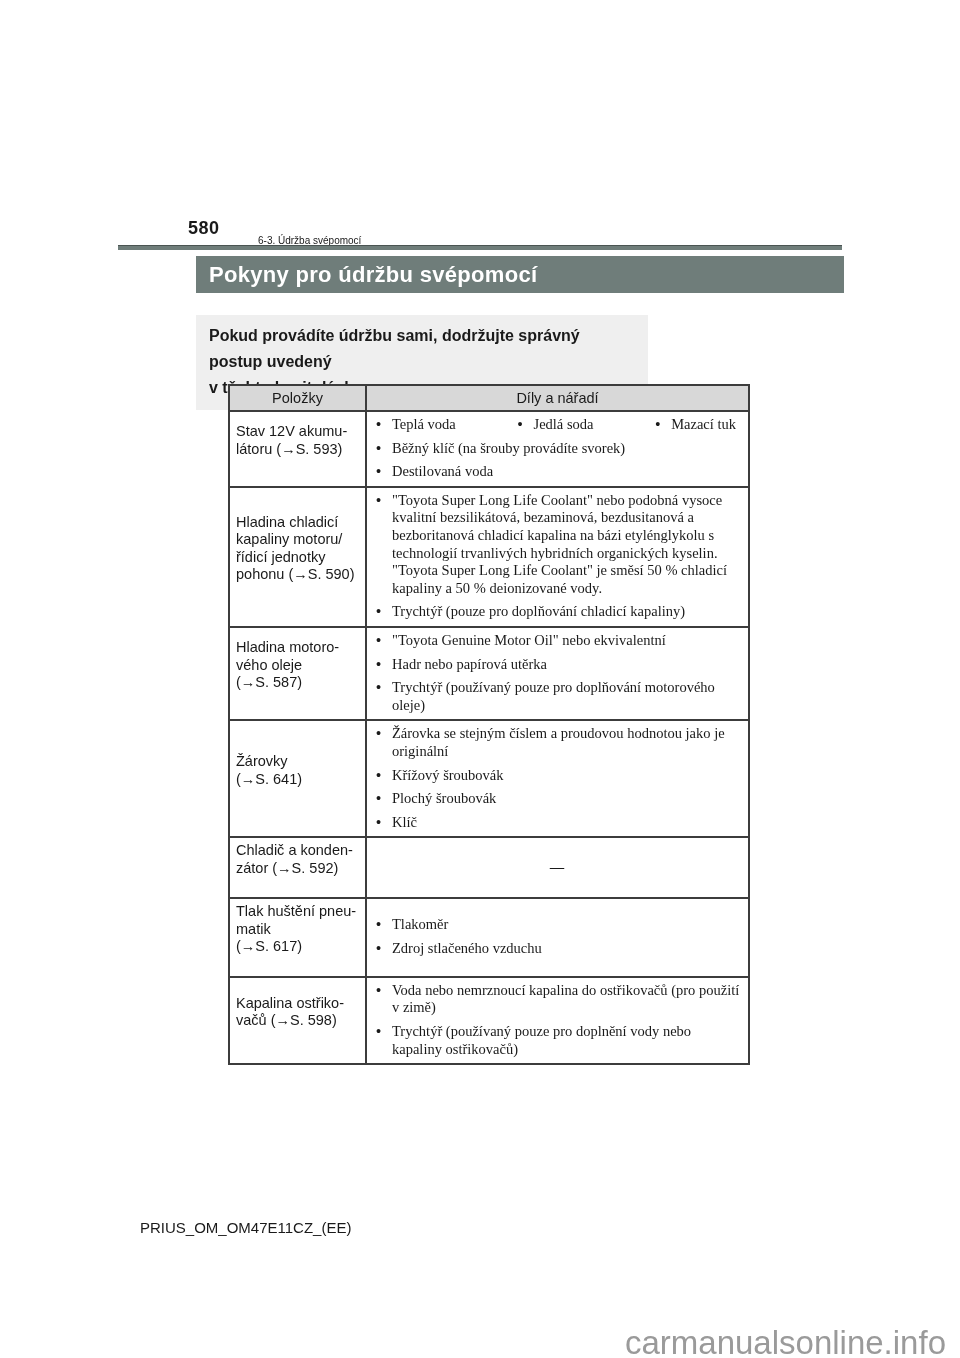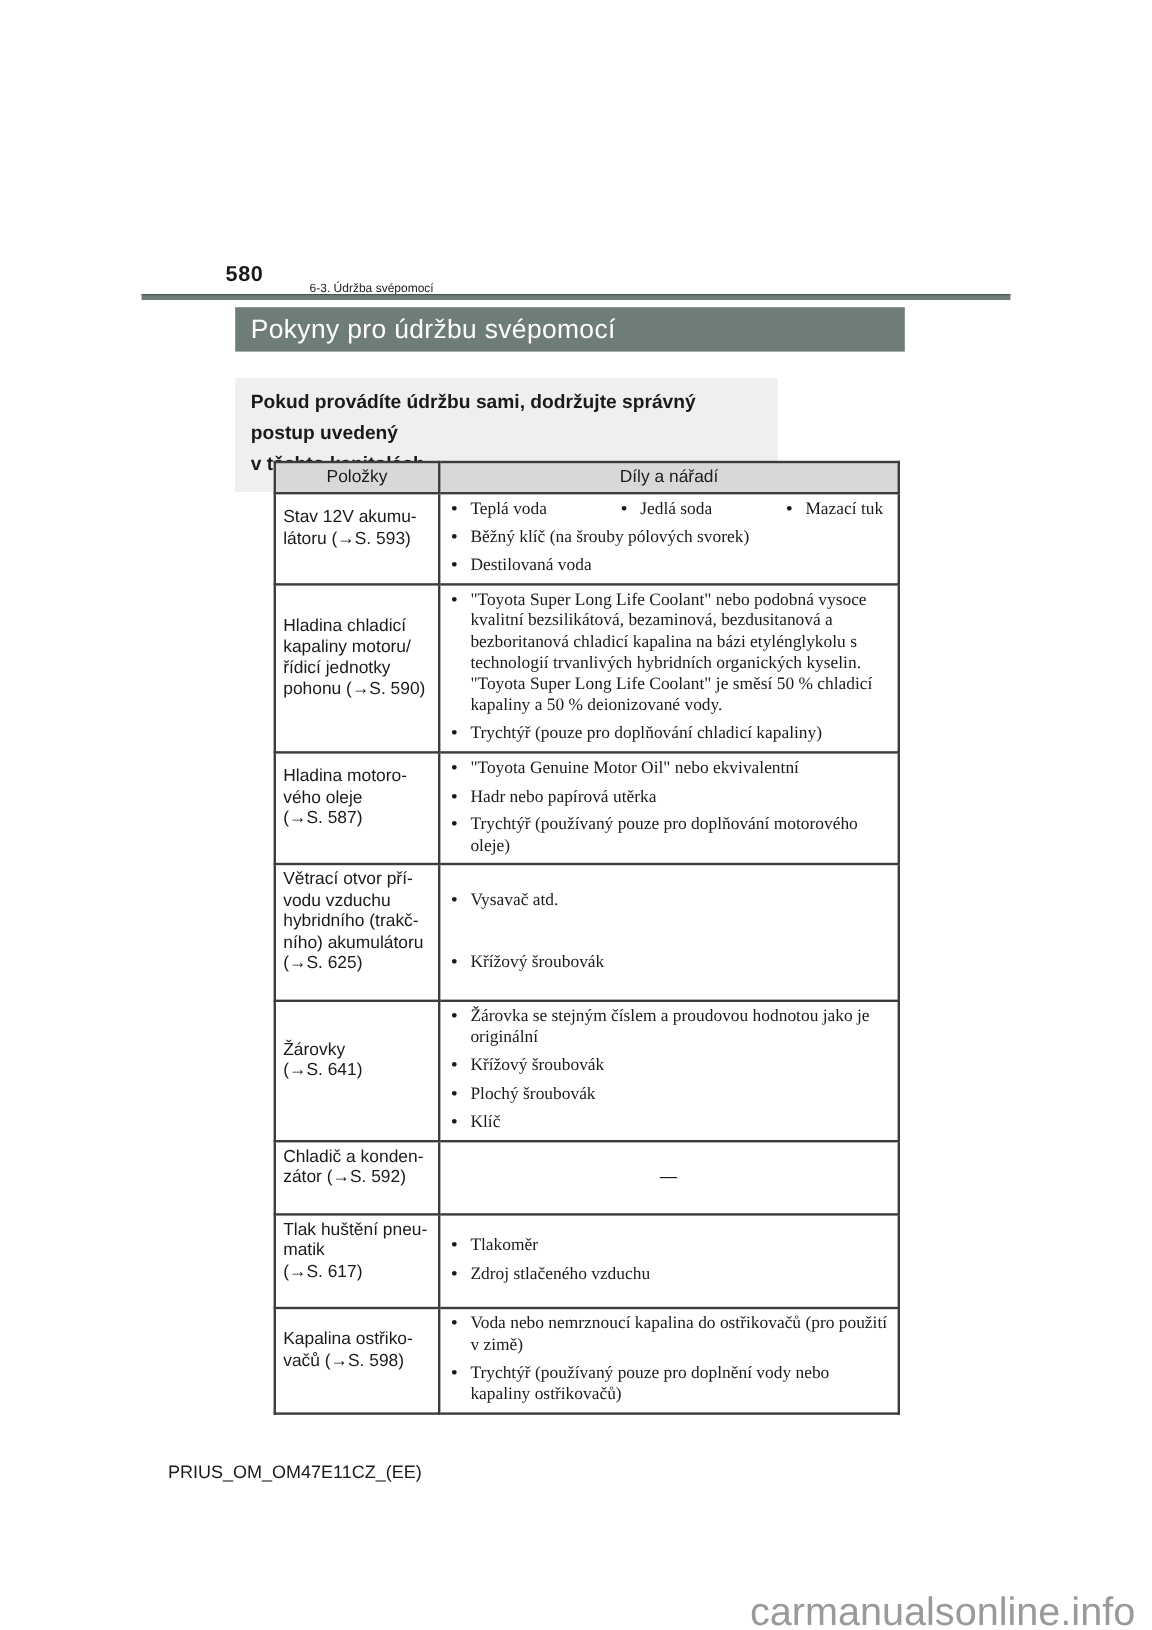--- a/index.html
+++ b/index.html
@@ -27,24 +27,24 @@
   .section-title{
     position:absolute;left:258px;top:235px;
     font-size:10px;
   }
   .header-rule{
     position:absolute;left:118px;top:245px;width:724px;height:4px;
     background:var(--banner-bg);
     border-top:1px solid #4a5452;
   }
   .title-banner{
-    position:absolute;left:196px;top:256px;width:558px;height:37px;
+    position:absolute;left:196px;top:256px;width:648px;height:37px;
     background:var(--banner-bg);
     color:var(--banner-text);
-    font-size:22px;font-weight:normal;
+    font-size:22px;font-weight:bold;
     line-height:37px;
     padding-left:13px;
     box-sizing:border-box;
     letter-spacing:.3px;
   }
   .notice-box{
     position:absolute;left:196px;top:315px;width:452px;
     background:var(--notice-bg);
     box-sizing:border-box;
     padding:8px 12px 9px 13px;
@@ -160,21 +160,21 @@
               <span class="marker">•</span>
               <span class="btext">Jedlá soda</span>
             </div>
             <div class="bullet">
               <span class="marker">•</span>
               <span class="btext">Mazací tuk</span>
             </div>
           </div>
           <div class="bullet">
             <span class="marker">•</span>
-            <span class="btext">Běžný klíč (na šrouby pólových svorek)</span>
+            <span class="btext">Běžný klíč (na šrouby provádíte svorek)</span>
           </div>
           <div class="bullet">
             <span class="marker">•</span>
             <span class="btext">Destilovaná voda</span>
           </div>
         </td>
       </tr>
       <tr>
         <td class="item-cell">Hladina chladicí
 kapaliny motoru/
@@ -205,37 +205,20 @@
             <span class="marker">•</span>
             <span class="btext">Hadr nebo papírová utěrka</span>
           </div>
           <div class="bullet">
             <span class="marker">•</span>
             <span class="btext">Trychtýř (používaný pouze pro doplňování motorového oleje)</span>
           </div>
         </td>
       </tr>
       <tr>
-        <td class="item-cell">Větrací otvor pří-
-vodu vzduchu
-hybridního (trakč-
-ního) akumulátoru
-(→S. 625)</td>
-        <td class="tools-cell">
-          <div class="bullet">
-            <span class="marker">•</span>
-            <span class="btext">Vysavač atd.</span>
-          </div>
-          <div class="bullet gap">
-            <span class="marker">•</span>
-            <span class="btext">Křížový šroubovák</span>
-          </div>
-        </td>
-      </tr>
-      <tr>
         <td class="item-cell">Žárovky
 (→S. 641)</td>
         <td class="tools-cell">
           <div class="bullet">
             <span class="marker">•</span>
             <span class="btext">Žárovka se stejným číslem a proudovou hodnotou jako je originální</span>
           </div>
           <div class="bullet">
             <span class="marker">•</span>
             <span class="btext">Křížový šroubovák</span>

